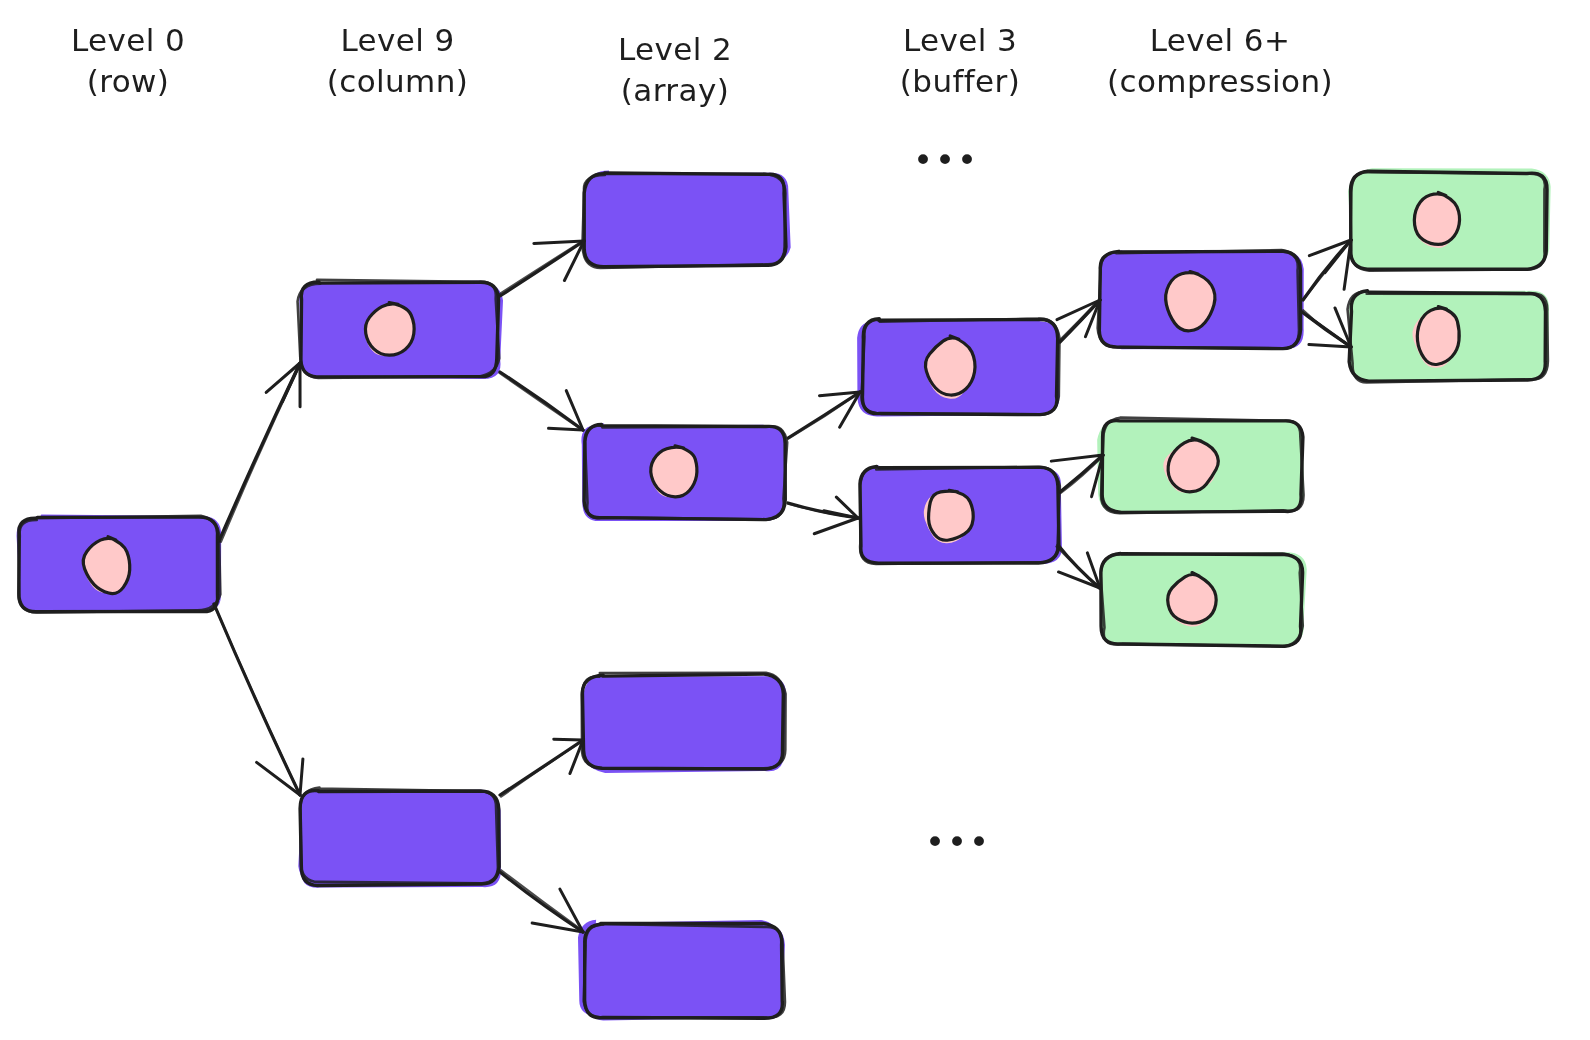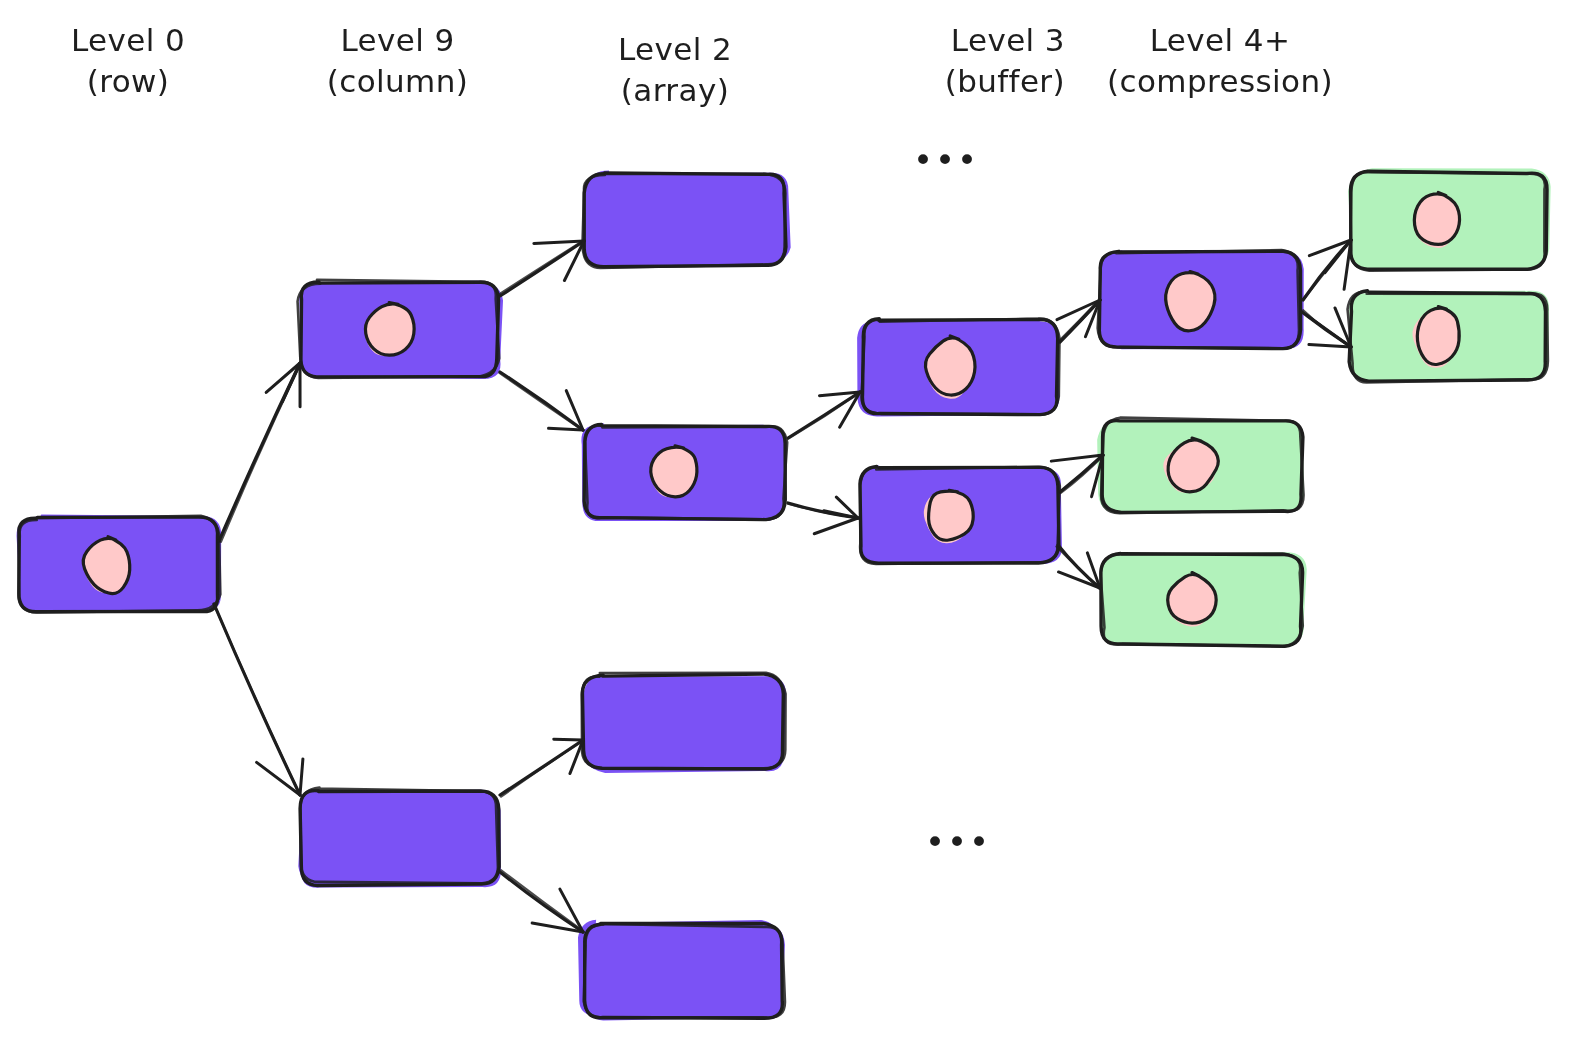--- a/index.html
+++ b/index.html
@@ -226,22 +226,22 @@
         </g>
       </g>
     </svg>
   <div id="headers-layer">
       <div class="hdr" style="left: 23px; top: 20px; width: 210px;">Level 0
 (row)</div>
       <div class="hdr" style="left: 290px; top: 20px; width: 215px;">Level 9
 (column)</div>
       <div class="hdr" style="left: 570px; top: 20px; width: 210px; margin-top: 9px;">Level 2
 (array)</div>
-      <div class="hdr" style="left: 855px; top: 20px; width: 210px; text-align: right;">Level 3
+      <div class="hdr" style="left: 855px; top: 20px; width: 210px;">Level 3
 (buffer)</div>
-      <div class="hdr" style="left: 1080px; top: 20px; width: 280px;">Level 4+
+      <div class="hdr" style="left: 1080px; top: 20px; width: 280px;">Level 6+
 (compression)</div>
     </div>
   <div id="ellipsis-layer">
       <div class="ell" style="left: 913px; top: 143px;">•••</div>
       <div class="ell" style="left: 925px; top: 825px;">•••</div>
     </div>
 </div>
 
 </body></html>

